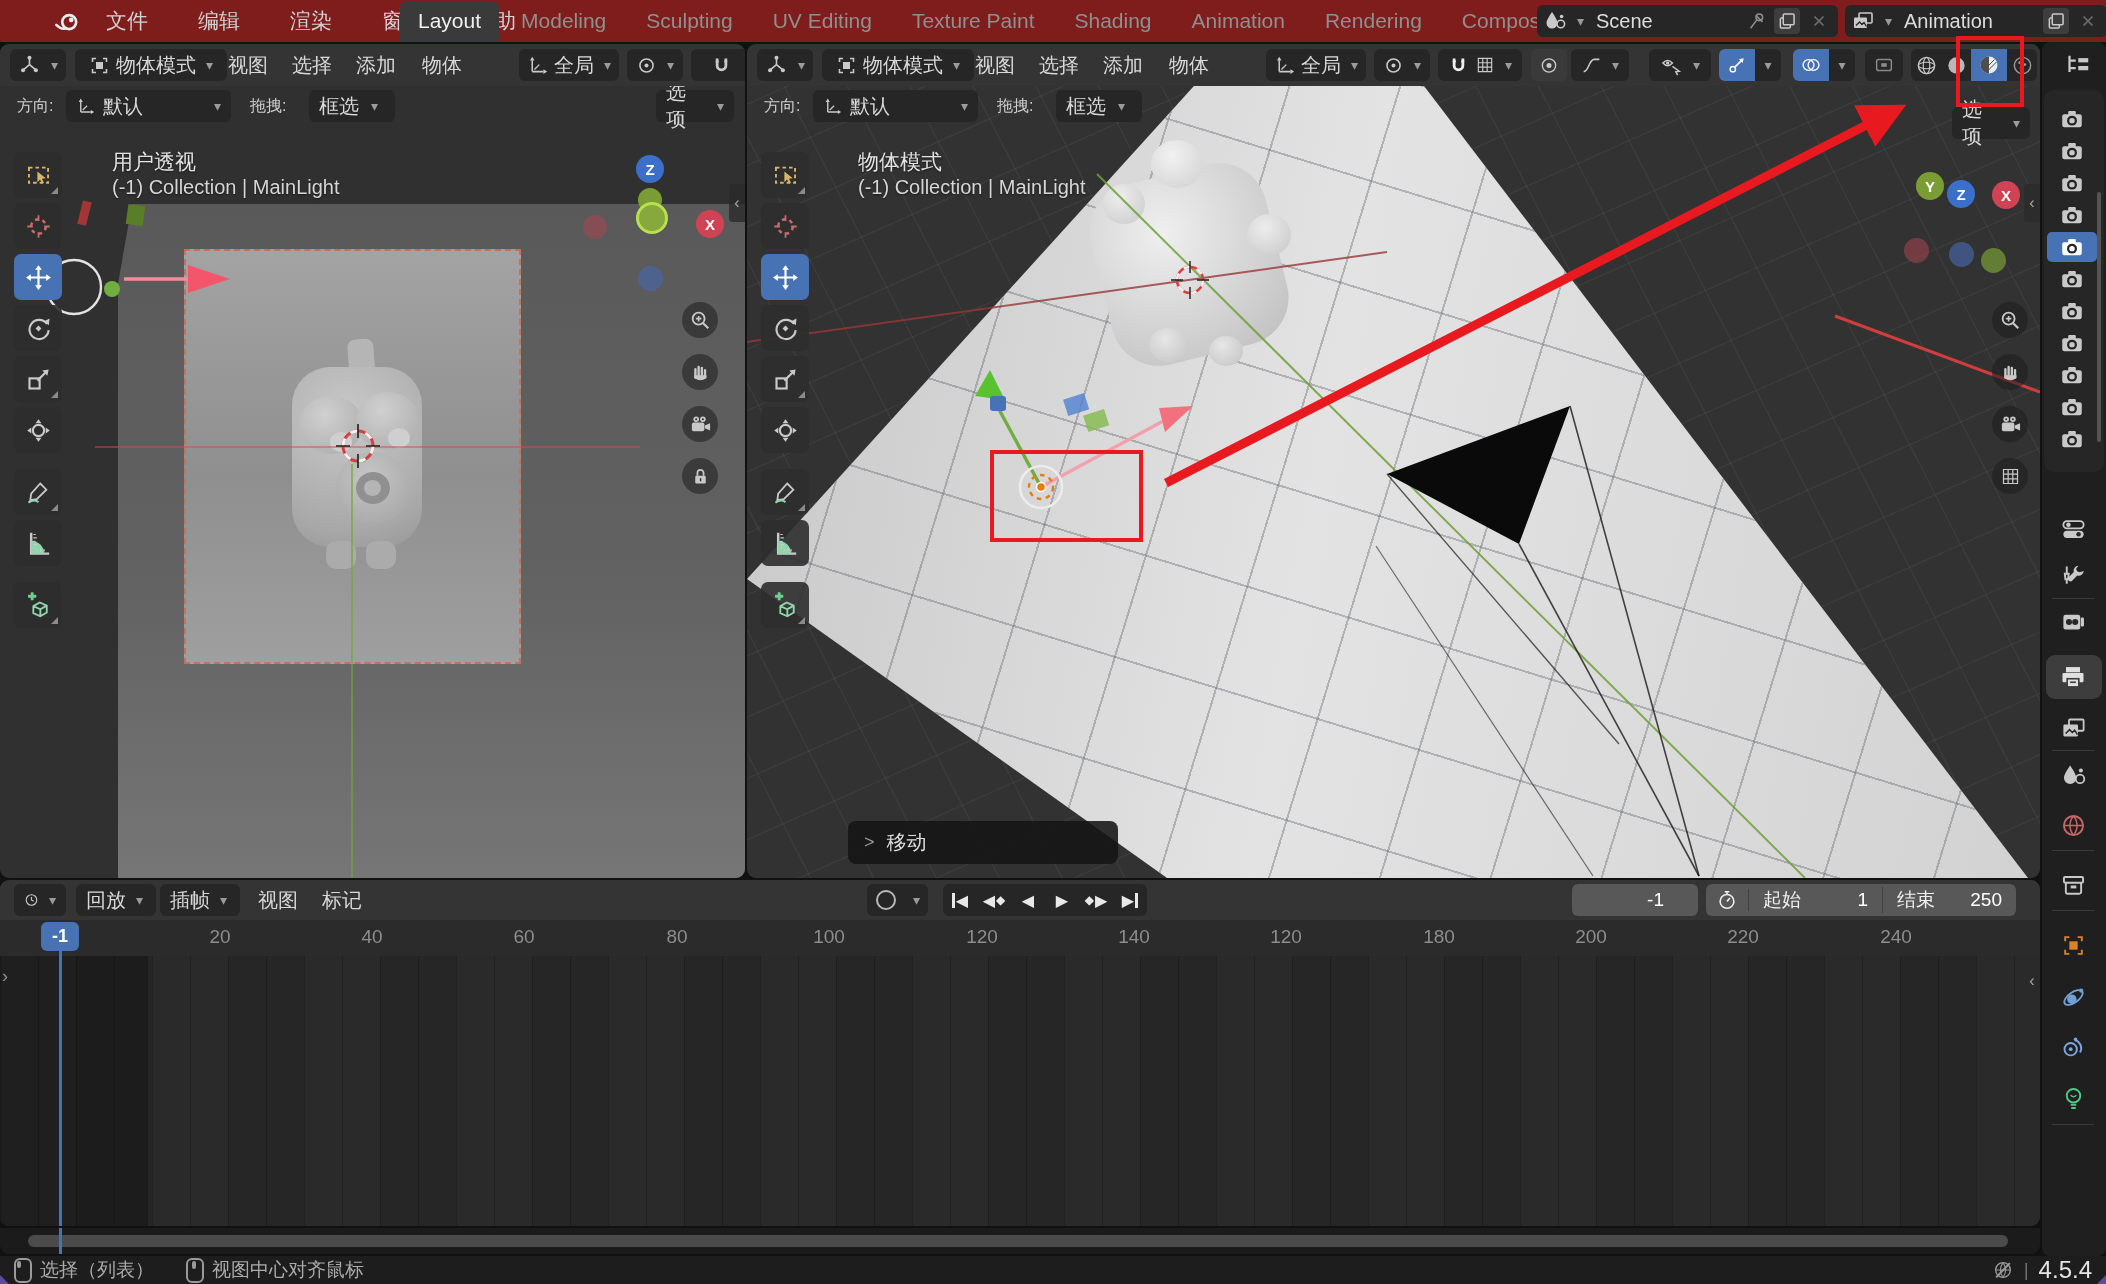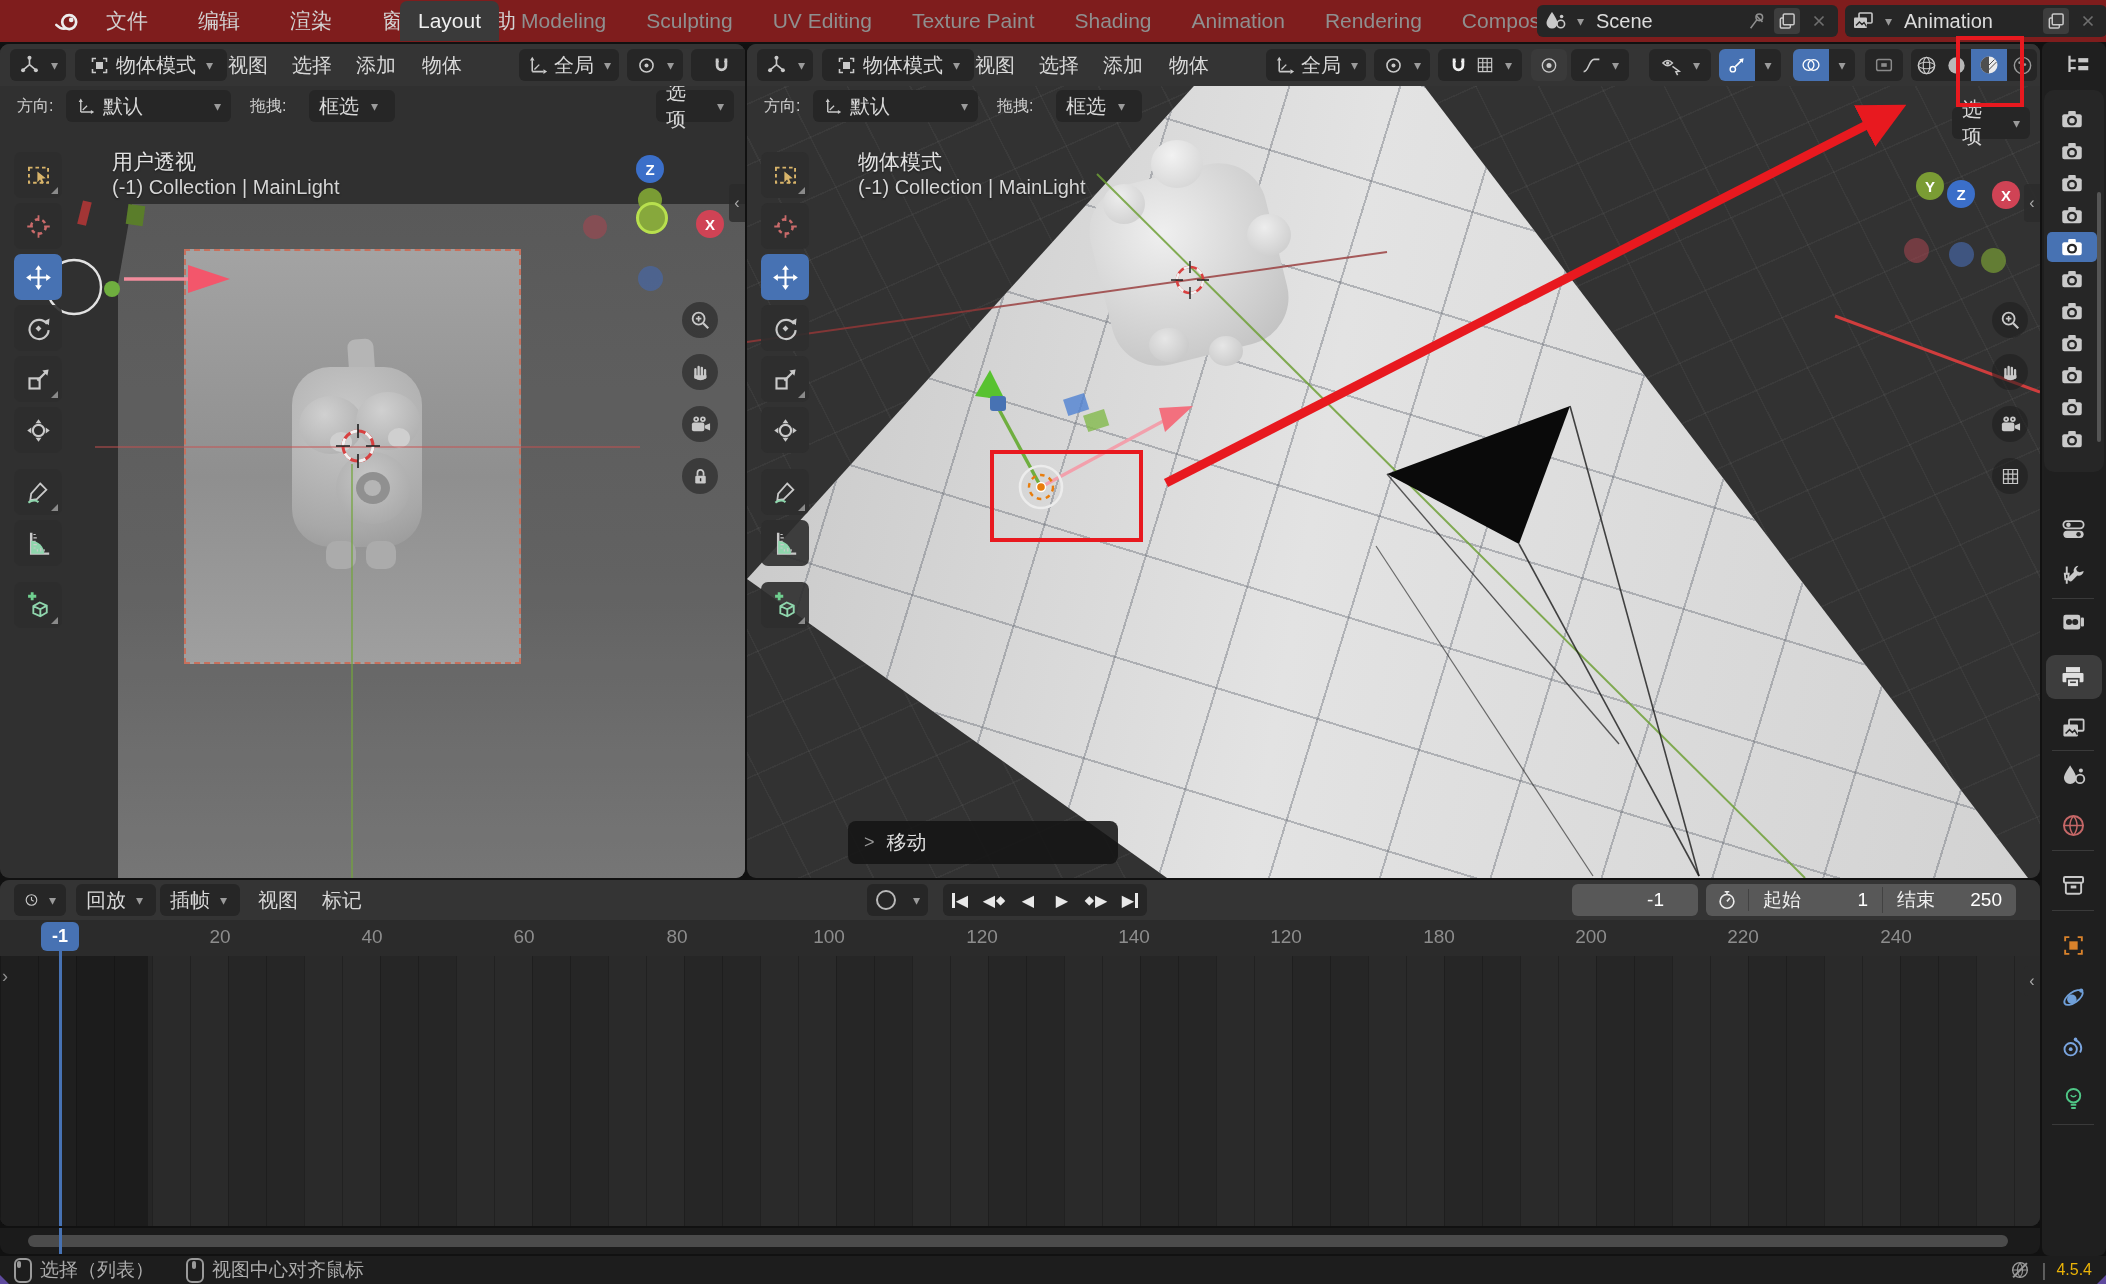--- a/index.html
+++ b/index.html
@@ -1032,21 +1032,21 @@
       <span class="mouse">
           <i style="left:4px;top:1px;width:4px;height:8px"></i>
         </span>
       <span class="hint">视图中心对齐鼠标</span>
     </div>
     <div class="abs flex" style="right:14px;top:0;height:28px;gap:10px">
       <svg class="ic" width="22" height="22" style="color:#9a9a9a">
           <use href="#i-offline"></use>
         </svg>
       <span style="color:#6f6f6f;font-size:19px">|</span>
-      <span style="color:#eab308;font-size:16px">4.5.4</span>
+      <span style="color:#e5e5e5;font-size:24px">4.5.4</span>
     </div>
     <div class="abs" style="left:0;bottom:0;width:9px;height:9px;background:#5e4a9e;clip-path:polygon(0 100%,0 0,100% 100%)"></div>
     <div class="abs" style="right:0;bottom:0;width:9px;height:9px;background:#5e4a9e;clip-path:polygon(100% 100%,100% 0,0 100%)"></div>
   </div>
 
   <div class="annrect" style="left:990px;top:450px;width:145px;height:84px"></div>
   <div class="annrect" style="left:1956px;top:36px;width:60px;height:63px"></div>
   <svg class="abs" style="left:0;top:0;z-index:55;pointer-events:none" width="2106" height="1284">
     <line x1="1166" y1="483" x2="1898" y2="109" stroke="#e8191f" stroke-width="9" marker-end="url(#ah)"></line>
   </svg>

